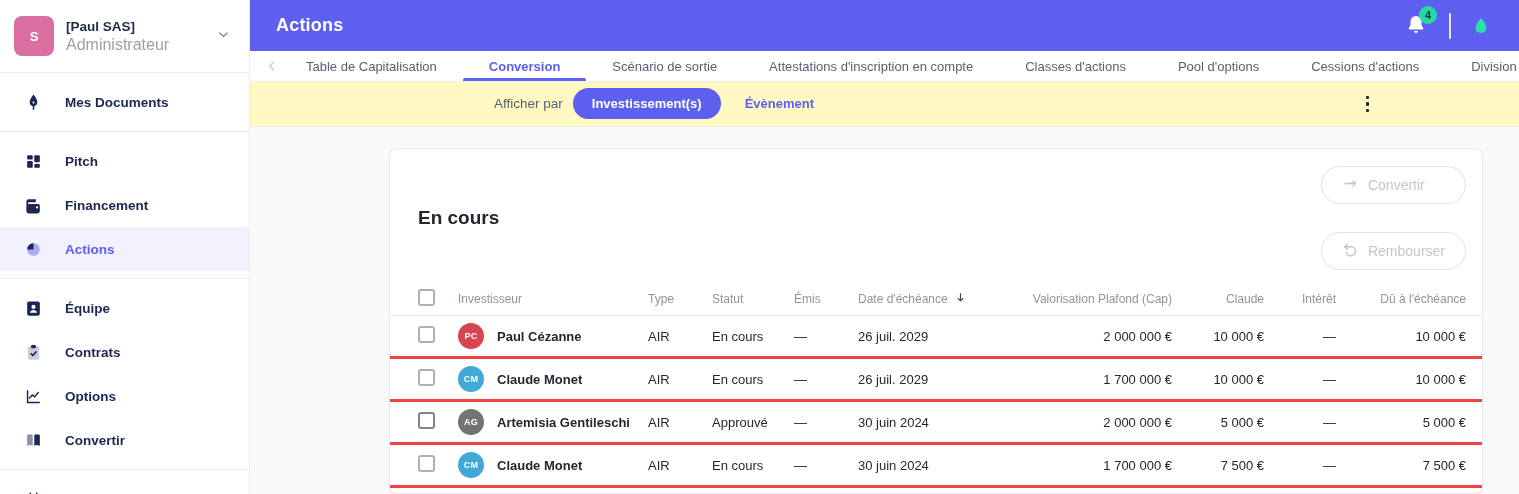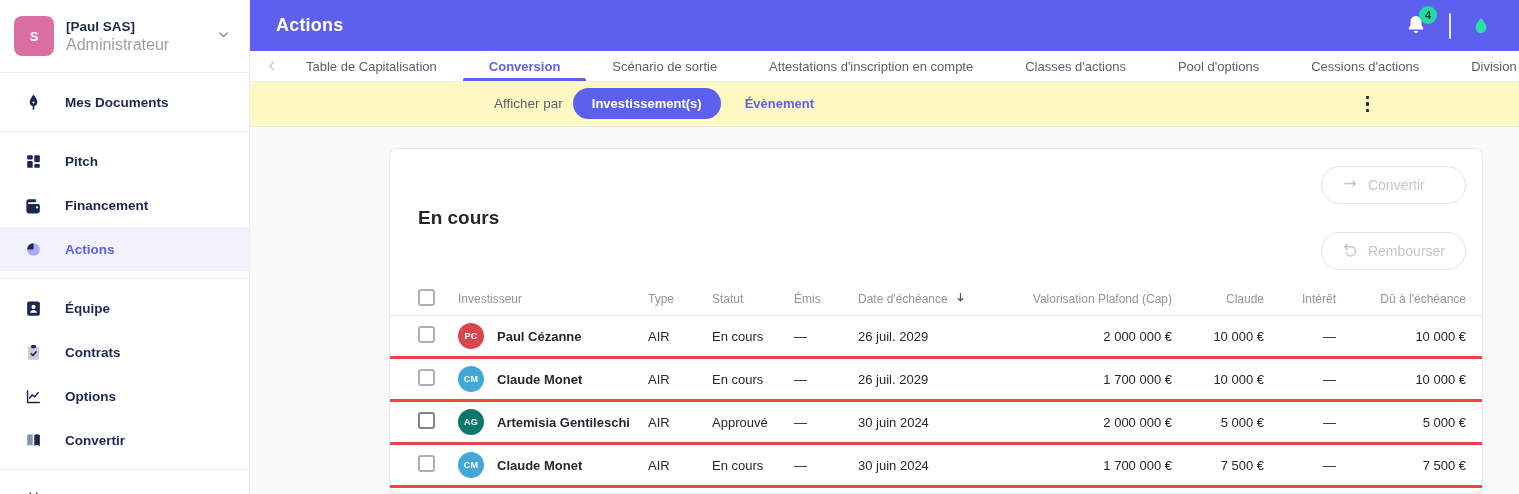--- a/index.html
+++ b/index.html
@@ -333,21 +333,21 @@
               <div class="cell">26 juil. 2029</div>
               <div class="cell num">1 700 000 €</div>
               <div class="cell num">10 000 €</div>
               <div class="cell num">—</div>
               <div class="cell num">10 000 €</div>
             </div>
 
             <div class="trow">
               <div class="cell"><span class="checkbox cb-strong"></span></div>
               <div class="cell investor">
-                <span class="avatar" style="background: #0f766e;">AG</span>
+                <span class="avatar" style="background: #737373;">AG</span>
                 <span class="inv-name">Artemisia Gentileschi</span>
               </div>
               <div class="cell">AIR</div>
               <div class="cell">Approuvé</div>
               <div class="cell">—</div>
               <div class="cell">30 juin 2024</div>
               <div class="cell num">2 000 000 €</div>
               <div class="cell num">5 000 €</div>
               <div class="cell num">—</div>
               <div class="cell num">5 000 €</div>

